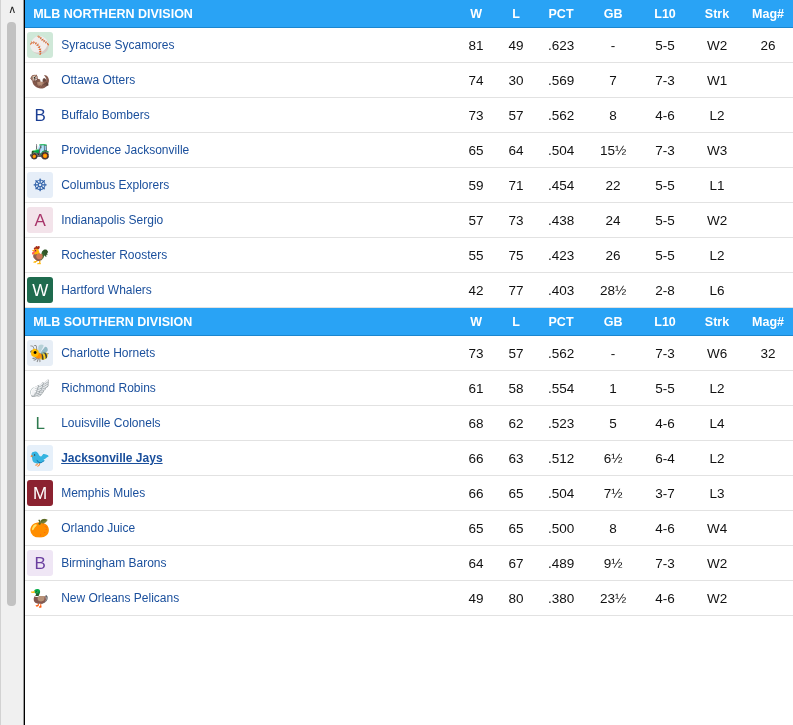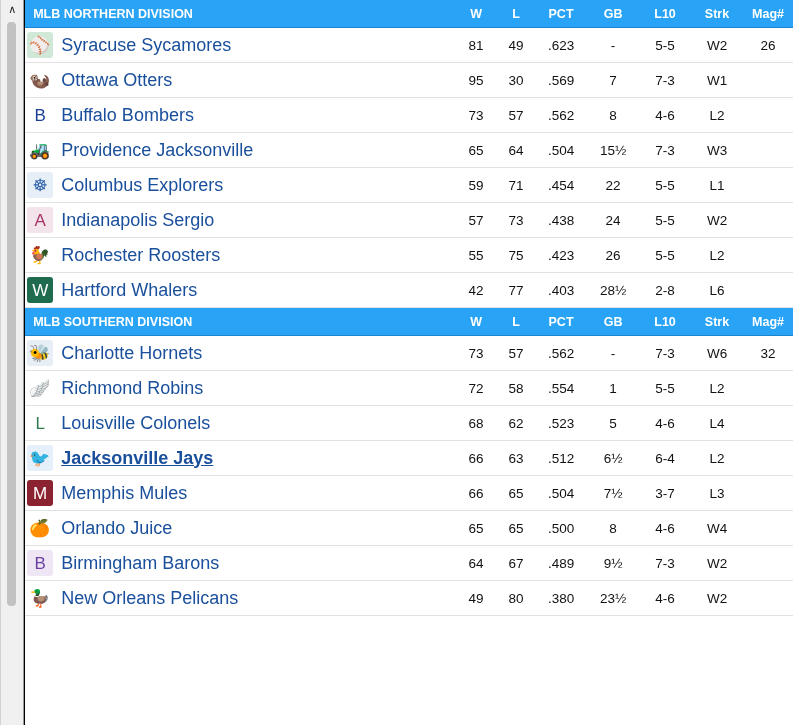--- a/index.html
+++ b/index.html
@@ -110,21 +110,21 @@
   }
   .teamwrap{display:flex;align-items:center;gap:8px;}
   .logo{
     width:26px;height:26px;flex:0 0 26px;
     display:flex;align-items:center;justify-content:center;
     font-size:17px;line-height:1;
     border-radius:3px;
   }
   .tname{
     color:#1a4f9c;
-    font-size:18px;
+    font-size:12px;
   }
   .tname.sel{font-weight:bold;text-decoration:underline;text-align:right;}
 
   
   col.c-team{width:auto;}
   col.c-w{width:42px;}
   col.c-l{width:38px;}
   col.c-pct{width:52px;}
   col.c-gb{width:52px;}
   col.c-l10{width:52px;}
@@ -265,21 +265,21 @@
             <td>W2</td>
             <td>26</td>
           </tr>
           <tr>
             <td class="team">
               <div class="teamwrap">
                 <span class="logo" style="background: rgb(255, 255, 255); color: rgb(138, 90, 43);">🦦</span>
                 <span class="tname">Ottawa Otters</span>
               </div>
             </td>
-            <td>95</td>
+            <td>74</td>
             <td>30</td>
             <td>.569</td>
             <td>7</td>
             <td>7-3</td>
             <td>W1</td>
             <td></td>
           </tr>
           <tr>
             <td class="team">
               <div class="teamwrap">
@@ -411,21 +411,21 @@
             <td>W6</td>
             <td>32</td>
           </tr>
           <tr>
             <td class="team">
               <div class="teamwrap">
                 <span class="logo" style="background: rgb(255, 255, 255); color: rgb(217, 98, 43);">🪽</span>
                 <span class="tname">Richmond Robins</span>
               </div>
             </td>
-            <td>72</td>
+            <td>61</td>
             <td>58</td>
             <td>.554</td>
             <td>1</td>
             <td>5-5</td>
             <td>L2</td>
             <td></td>
           </tr>
           <tr>
             <td class="team">
               <div class="teamwrap">

